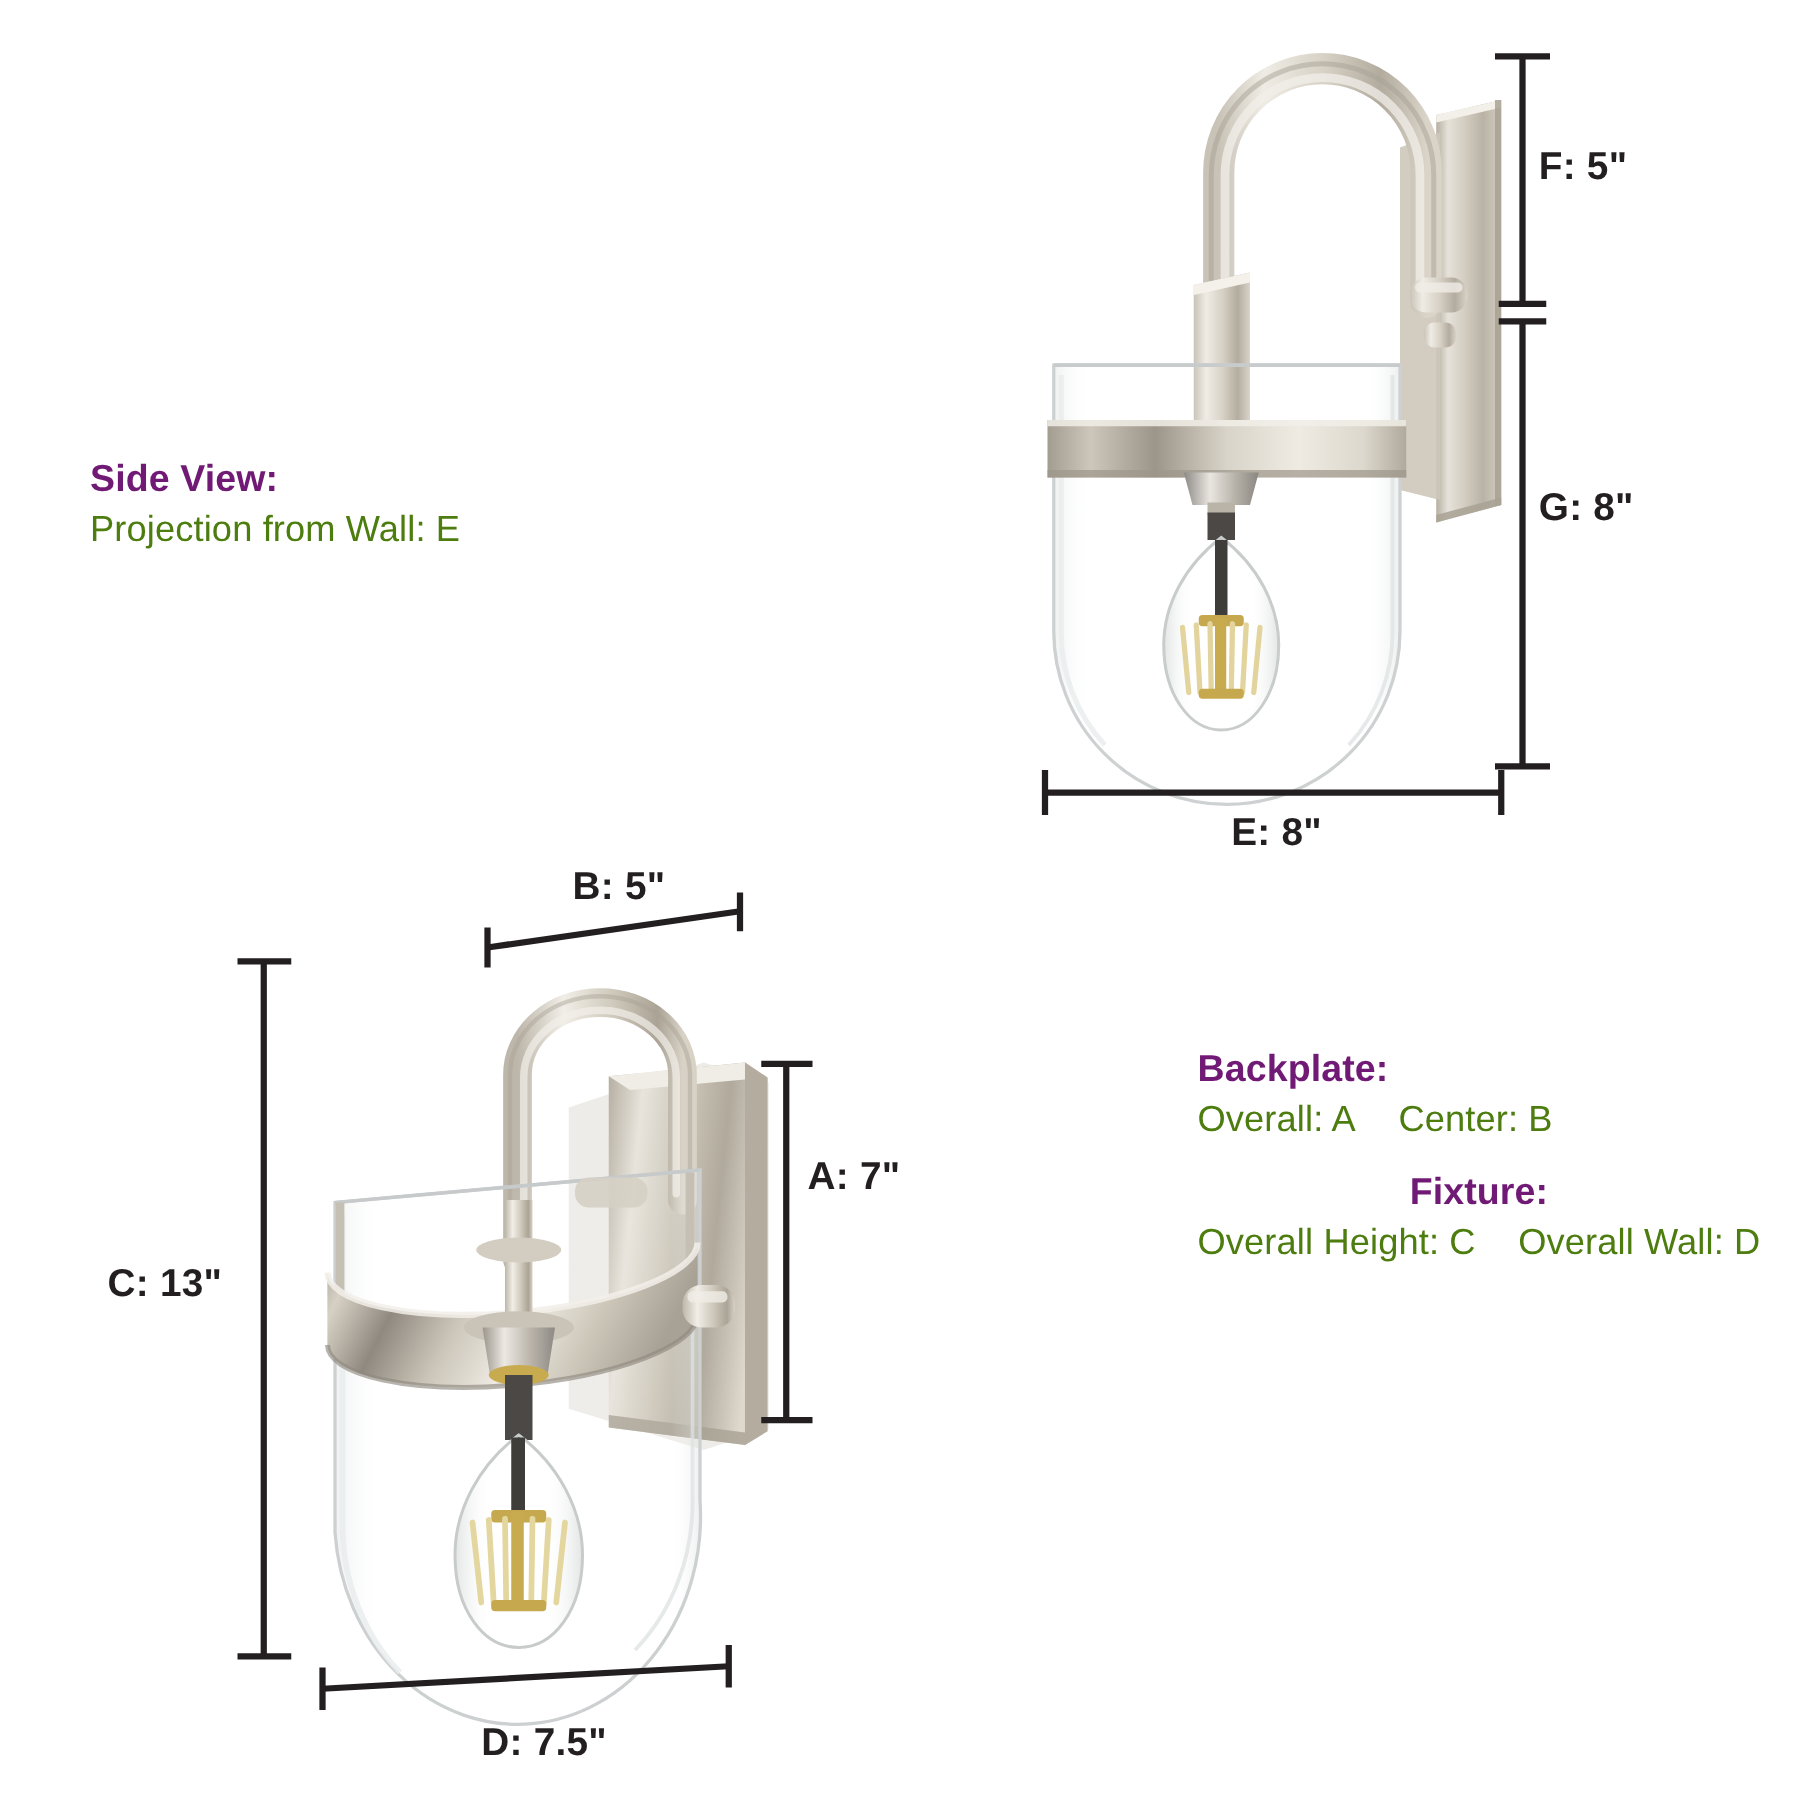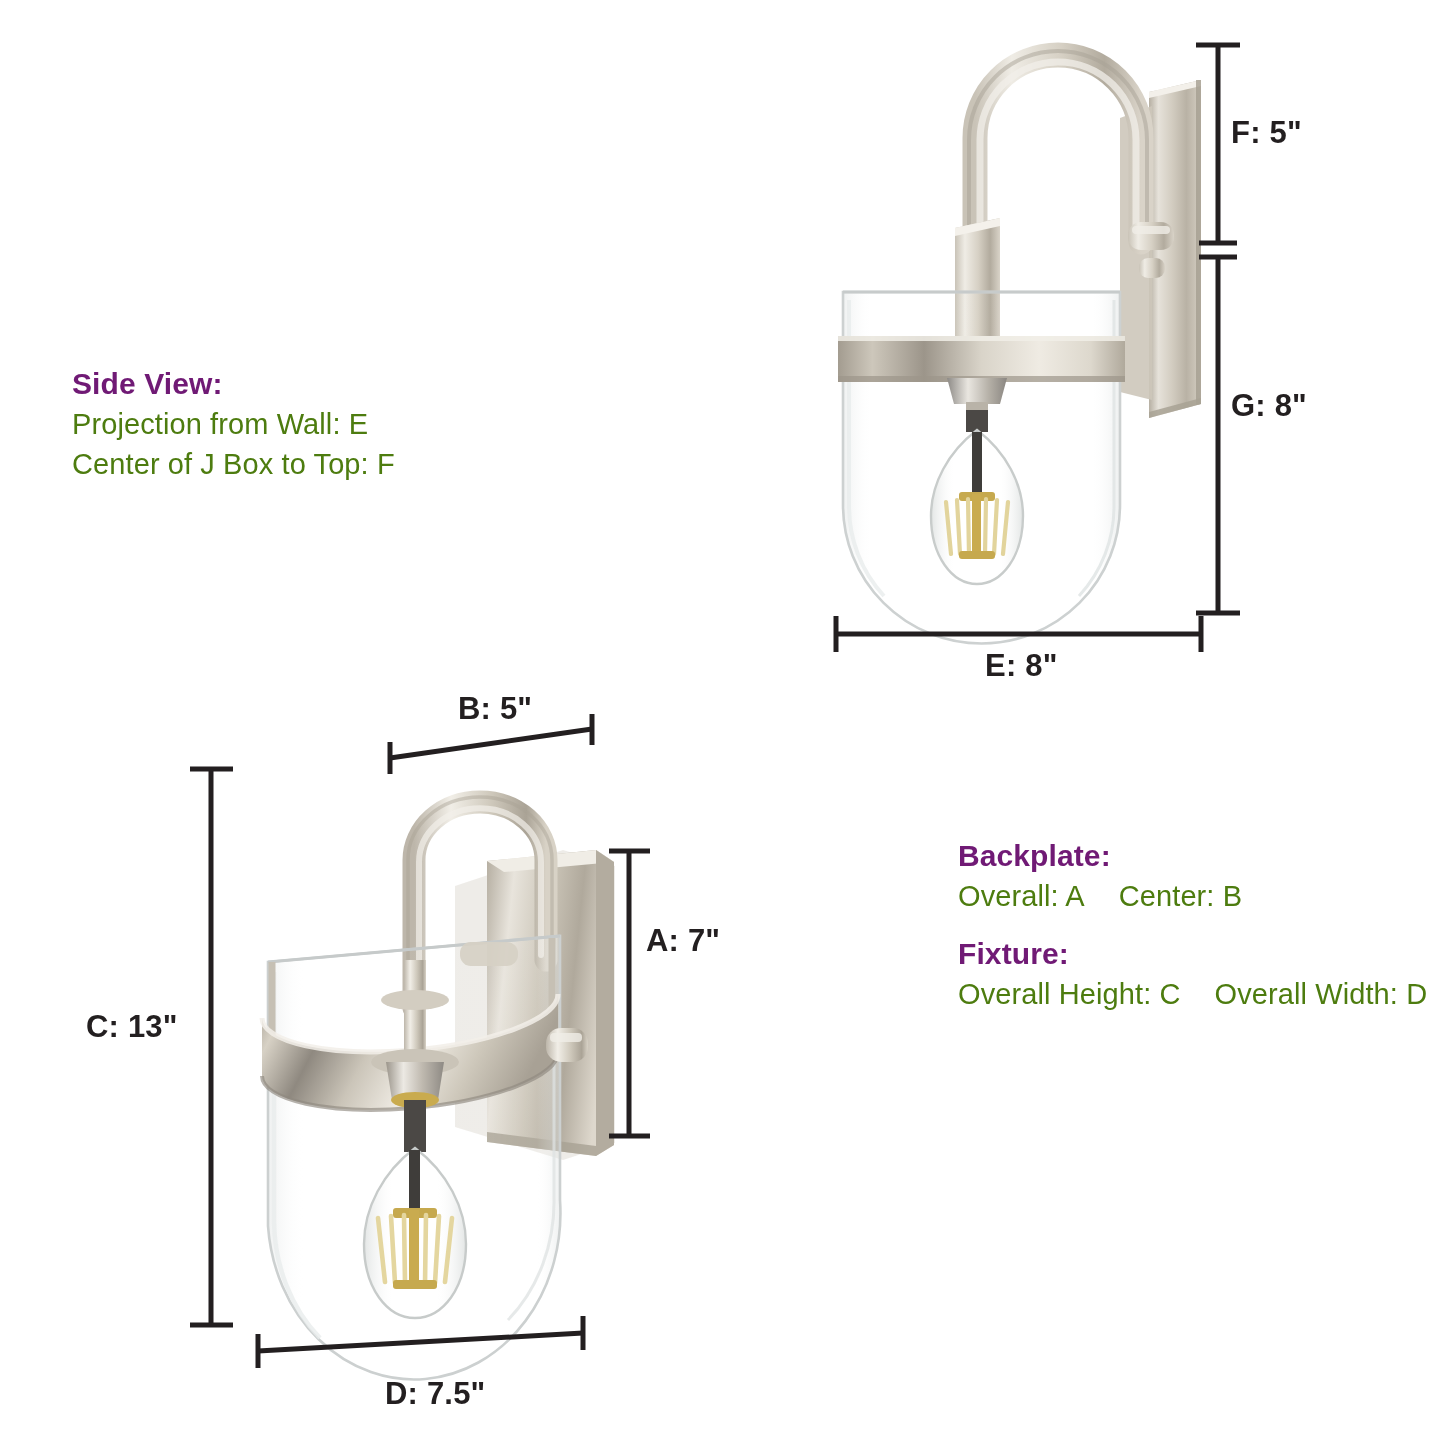--- a/index.html
+++ b/index.html
@@ -18,21 +18,21 @@
     color:#701a75;line-height:1.34;white-space:nowrap;
   }
   .tb-line{
     font-size:29px;font-weight:normal;letter-spacing:.1px;
     color:#4d7c0f;line-height:1.38;white-space:nowrap;
   }
   .tb-line .gap{display:inline-block;width:34px;}
 
   #side-view-block{left:72px;top:364px;}
   #specs-block{left:938px;top:836px;margin-left:20px;}
-  #specs-block .tb-head.second{margin-top:18px;}
+  #specs-block .tb-head.second{margin-top:18px;text-align:center;}
 
   
   .dimlabel{
     position:absolute;font-size:31px;font-weight:bold;
     color:#231f20;white-space:nowrap;letter-spacing:.2px;
   }
 
   
   svg.layer{position:absolute;left:0;top:0;width:1445px;height:1445px;overflow:visible;}
   svg.layer *{vector-effect:none;}
@@ -333,31 +333,30 @@
     <g>
       <line class="dimline" x1="258" y1="1351" x2="583" y2="1333"></line>
       <line class="dimtick" x1="258" y1="1334" x2="258" y2="1368"></line>
       <line class="dimtick" x1="583" y1="1316" x2="583" y2="1350"></line>
     </g>
   </svg>
 
   <div class="textblock" id="side-view-block">
     <div class="tb-head">Side View:</div>
     <div class="tb-line">Projection from Wall: E</div>
-    <div class="tb-line">Center of J Box to Top: F</div>
   </div>
 
   <div class="textblock" id="specs-block">
     <div class="tb-head">Backplate:</div>
     <div class="tb-line">
       <span>Overall: A</span><span class="gap"></span><span>Center: B</span>
     </div>
     <div class="tb-head second">Fixture:</div>
     <div class="tb-line">
-      <span>Overall Height: C</span><span class="gap"></span><span>Overall Width: D</span>
+      <span>Overall Height: C</span><span class="gap"></span><span>Overall Wall: D</span>
     </div>
   </div>
 
   <div class="dimlabel" style="left:1231px; top:115px;">F: 5"</div>
 
   <div class="dimlabel" style="left:1231px; top:388px;">G: 8"</div>
 
   <div class="dimlabel" style="left:985px; top:648px;">E: 8"</div>
 
   <div class="dimlabel" style="left:458px; top:691px;">B: 5"</div>

